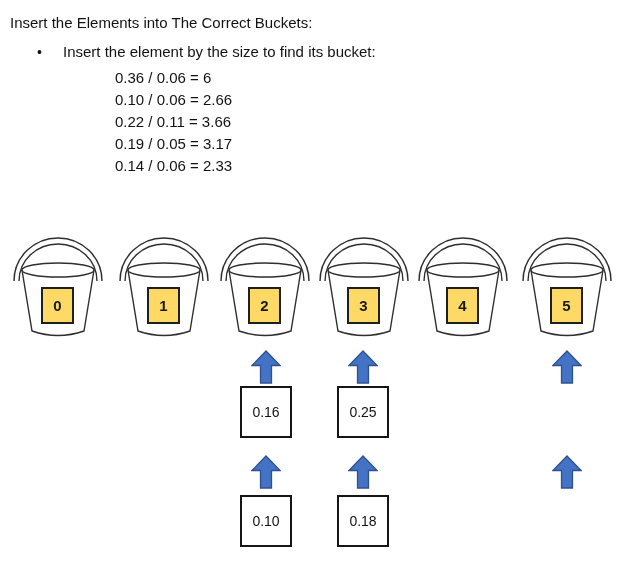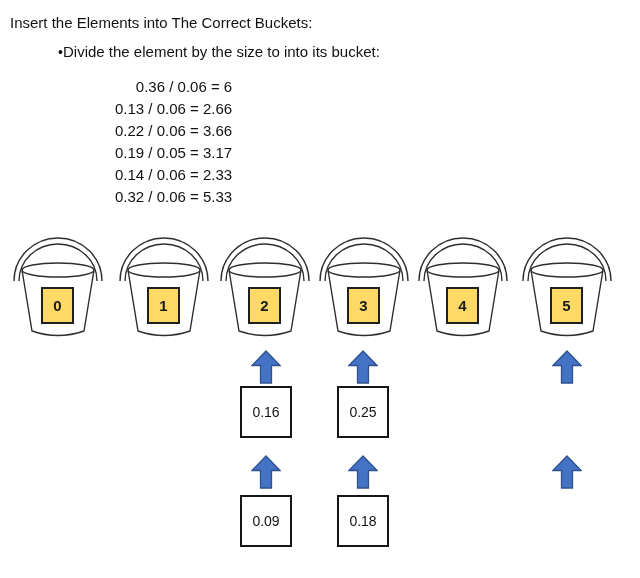--- a/index.html
+++ b/index.html
@@ -1,23 +1,23 @@
 <!DOCTYPE html>
 <html><head>
 <meta charset="utf-8">
 <style>
   html,body { margin:0; padding:0; background:#ffffff; }
   .canvas {
     position:relative; width:640px; height:578px; background:#ffffff;
-    font-family:"Liberation Sans", sans-serif; color:#121212; overflow:hidden;text-align:right;
+    font-family:"Liberation Sans", sans-serif; color:#121212; overflow:hidden;
   }
   .title { position:absolute; left:10px; top:14px; font-size:15px; line-height:18px; white-space:nowrap; }
   .bullet-row { position:absolute; left:37px; top:43px; font-size:15px; line-height:18px; display:flex; white-space:nowrap; }
   .bullet-dot { width:26px; font-size:14px; }
-  .equations { position:absolute; left:115px; top:76px; font-size:15px; line-height:22px; white-space:nowrap; }
+  .equations { position:absolute; left:115px; top:67px; font-size:15px; line-height:22px; white-space:nowrap; }
 
   .bucket { position:absolute; top:237px; width:96px; height:104px; }
   .bucket svg { position:absolute; left:0; top:0; }
   .bucket path, .bucket ellipse { stroke:#2e2e2e; stroke-width:1.4; }
   .bucket .handle { fill:none; }
   .bucket .body { fill:#ffffff; }
   .bucket .rim { fill:#ffffff; }
   .bucket-label {
     position:absolute; left:31px; top:50px; width:33px; height:37px;
     box-sizing:border-box; border:2px solid #1f1f1f; background:#FFD966;
@@ -37,30 +37,29 @@
 </style>
 </head>
 <body>
 
 <div class="canvas">
 
   <div class="title">Insert the Elements into The Correct Buckets:</div>
 
   <div class="bullet-row">
     <span class="bullet-dot">•</span>
-    <span>Divide the element by the size to into its bucket:</span>
+    <span>Insert the element by the size to find its bucket:</span>
   </div>
 
   <div class="equations">
     <div>0.36 / 0.06 = 6</div>
-    <div>0.13 / 0.06 = 2.66</div>
-    <div>0.22 / 0.06 = 3.66</div>
+    <div>0.10 / 0.06 = 2.66</div>
+    <div>0.22 / 0.11 = 3.66</div>
     <div>0.19 / 0.05 = 3.17</div>
     <div>0.14 / 0.06 = 2.33</div>
-    <div>0.32 / 0.06 = 5.33</div>
   </div>
 
   <div class="bucket" style="left:10px">
     <svg width="96" height="104" viewBox="0 0 96 104">
       <path class="handle" d="M 4 44 A 44 43 0 0 1 92 44"></path>
       <path class="handle" d="M 9 44 A 39 37 0 0 1 87 44"></path>
       <path class="body" d="M 12 33 L 22 94 Q 48 103 74 94 L 84 33"></path>
       <ellipse class="rim" cx="48" cy="33" rx="36" ry="7"></ellipse>
     </svg>
     <div class="bucket-label">0</div>
@@ -127,16 +126,16 @@
   <svg class="arrow" style="left:251px;top:455px" viewBox="0 0 30 34">
     <path d="M 15 1 L 29 15.5 L 20.5 15.5 L 20.5 33 L 9.5 33 L 9.5 15.5 L 1 15.5 Z" fill="#4472C4"></path>
   </svg>
   <svg class="arrow" style="left:348px;top:455px" viewBox="0 0 30 34">
     <path d="M 15 1 L 29 15.5 L 20.5 15.5 L 20.5 33 L 9.5 33 L 9.5 15.5 L 1 15.5 Z" fill="#4472C4"></path>
   </svg>
   <svg class="arrow" style="left:552px;top:455px" viewBox="0 0 30 34">
     <path d="M 15 1 L 29 15.5 L 20.5 15.5 L 20.5 33 L 9.5 33 L 9.5 15.5 L 1 15.5 Z" fill="#4472C4"></path>
   </svg>
 
-  <div class="vbox" style="left:240px;top:495px">0.09</div>
+  <div class="vbox" style="left:240px;top:495px">0.10</div>
   <div class="vbox" style="left:337px;top:495px">0.18</div>
 
 </div>
 
 </body></html>

